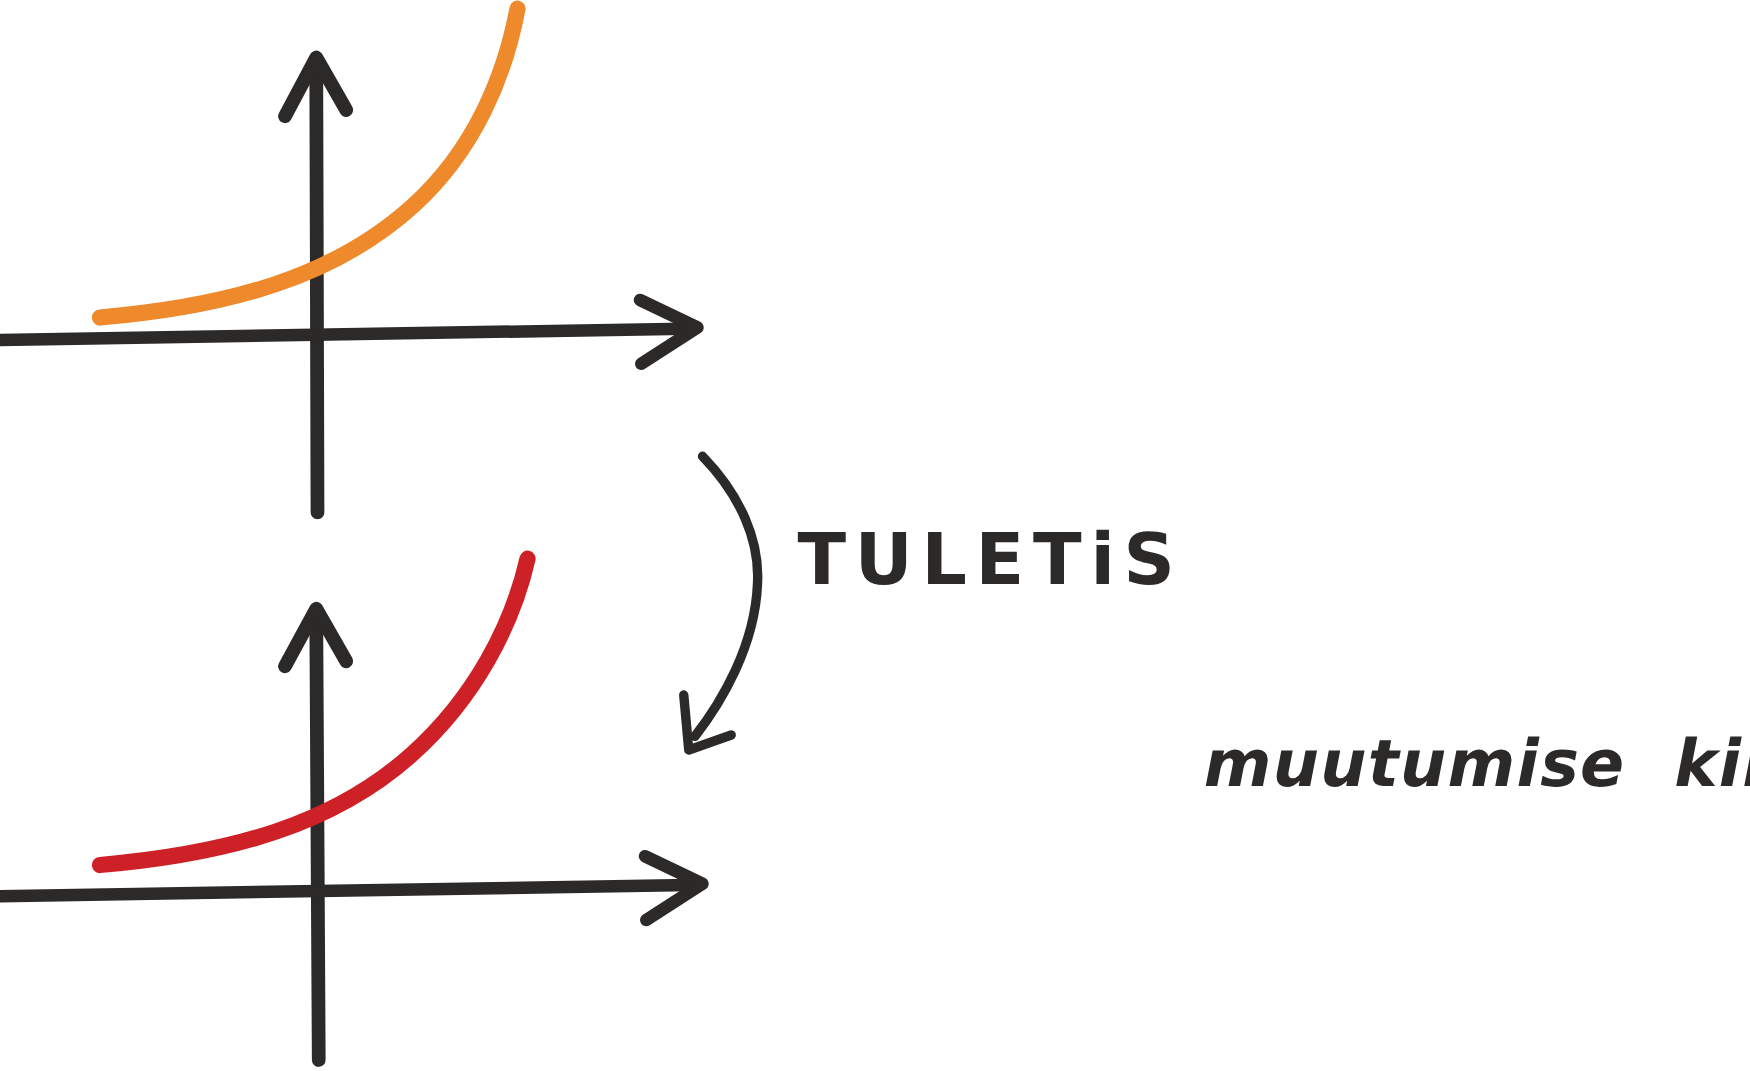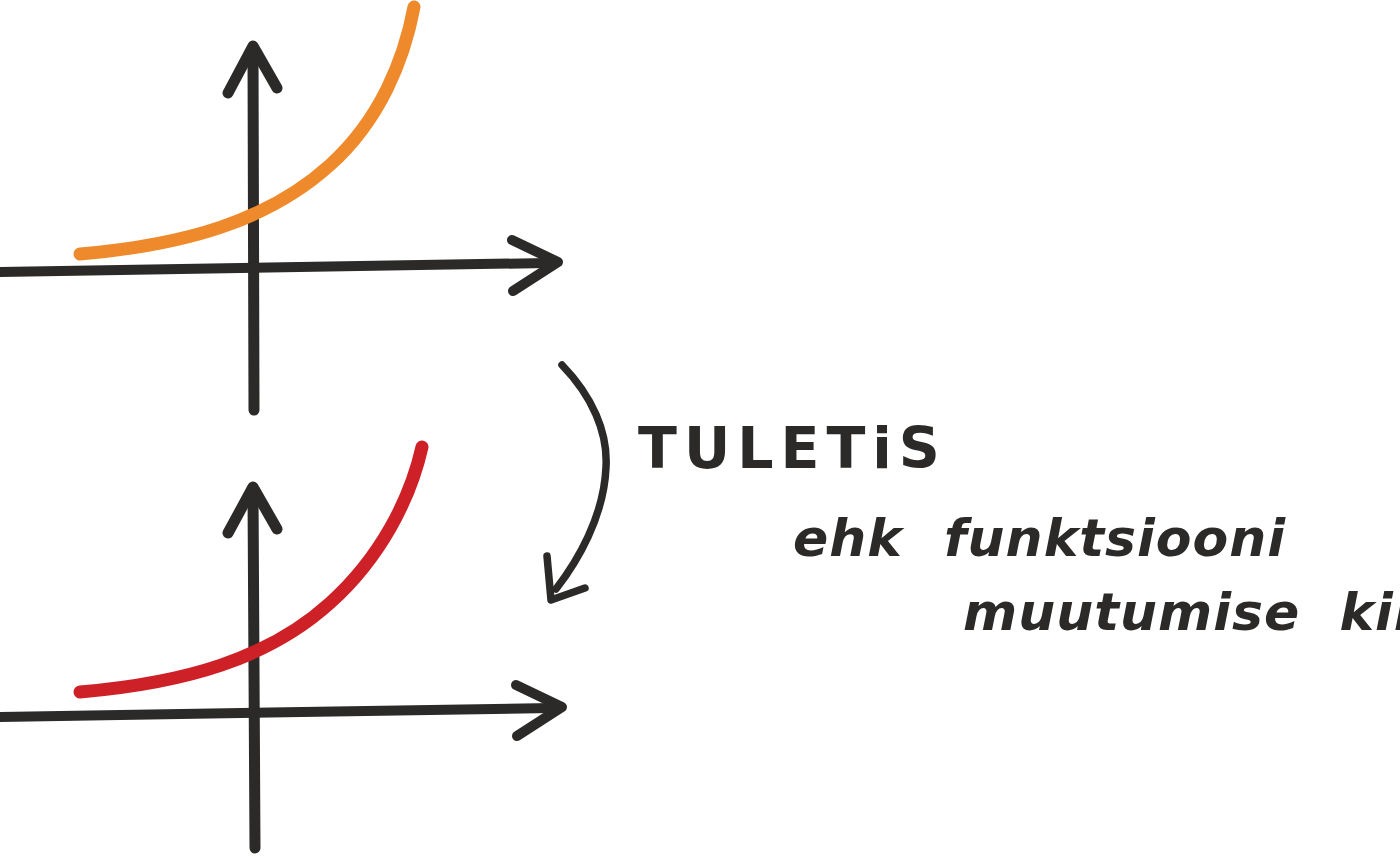--- a/index.html
+++ b/index.html
@@ -82,17 +82,16 @@
     <path d="M 80 692 C 185 683 268 659 330 603 C 380 558 410 500 422 447" fill="none" stroke-width="13" stroke-linecap="round" stroke-linejoin="round" stroke="#ce2127"></path>
 
     <g>
       <path d="M 562 365 C 592 396 608 432 606 467 C 604 517 577 562 556 589" fill="none" stroke-width="7.5" stroke-linecap="round" stroke-linejoin="round" stroke="#2b2a29"></path>
       <path d="M 547 556 L 551 600 L 585 588" fill="none" stroke-width="7.5" stroke-linecap="round" stroke-linejoin="round" stroke="#2b2a29"></path>
     </g>
   </svg>
 
   <div class="annotation caps">TULETiS</div>
 
-  <div class="annotation script-1">ehk funktsiooni</div>
 
   <div class="annotation script-2">muutumise kiirus</div>
 
 </div>
 
 </body></html>

